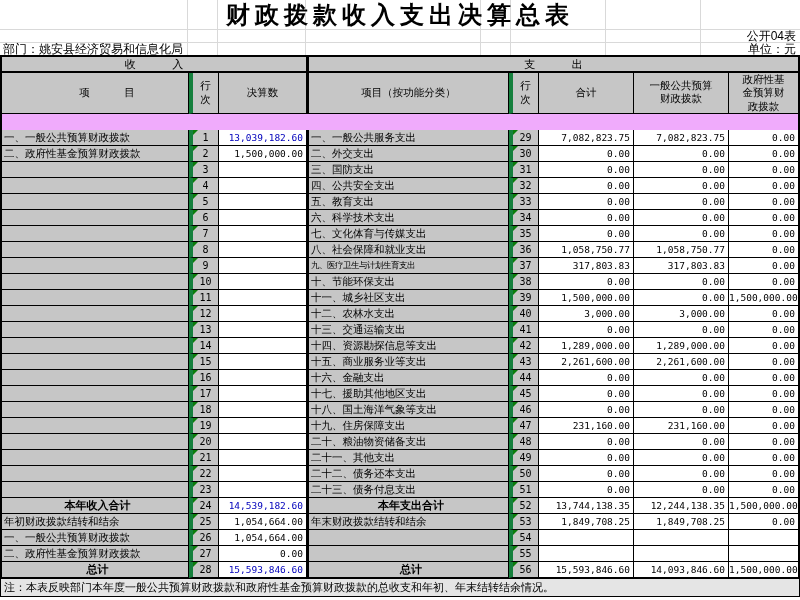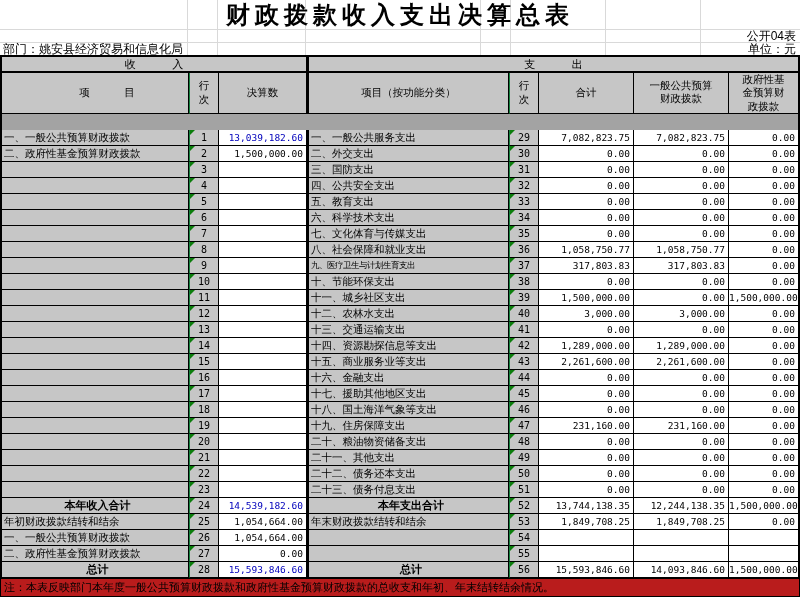--- a/index.html
+++ b/index.html
@@ -7,53 +7,53 @@
        font-family:"Liberation Sans",sans-serif;color:#000;}
   
   .gl-v{position:absolute;top:0;width:1px;height:55px;background:#d9d9d9;}
   .gl-h{position:absolute;left:0;width:800px;height:1px;background:#d9d9d9;}
   .title-row{position:absolute;top:0;left:0;width:800px;height:30px;line-height:30px;
              text-align:center;font-size:24px;font-weight:bold;letter-spacing:5px;}
   .info1{position:absolute;top:30px;right:4px;height:13px;line-height:13px;font-size:12px;}
   .info2l{position:absolute;top:42px;left:3px;height:14px;line-height:14px;font-size:12px;}
   .info2r{position:absolute;top:42px;right:4px;height:14px;line-height:14px;font-size:12px;}
   .table{position:absolute;top:55px;left:0;width:800px;box-sizing:border-box;
-         border:2px solid #000;border-bottom:1px solid #000;background:#a3a3a3;}
+         border:2px solid #000;border-bottom:1px solid #000;background:#f0abfc;}
   .trow{display:flex;width:100%;}
   .section-row{height:16px;}
   .colhead-row{height:41px;}
   .lanci-row{height:16px;}
   .body-row{height:16px;}
   .cell{box-sizing:border-box;position:relative;overflow:hidden;background:#c6c6c6;
         border-right:1px solid #000;border-bottom:1px solid #000;}
   .section-row .cell{border-bottom:2px solid #000;line-height:14px;text-align:center;font-size:11px;}
   .w1{width:187px;padding-left:24px;}.w2{width:30px;}.w3{width:88px;}.w4{width:202px;}
   .w5{width:30px;}.w6{width:95px;}.w7{width:95px;font-family:Liberation Mono, monospace;}
   .w8{flex:1;border-right:none;}
   .w-income{width:305px;}
   .sec{border-left:2px solid #000;}
-  .no-left{border-left:1px solid #15803d;}
+  .no-left{border-left:4px solid #15803d;}
   .hc{display:flex;align-items:center;justify-content:center;text-align:center;
       font-size:10.5px;line-height:1.25;}
   .pad-wrap{padding:0 13px;}
   .vwrap{width:12px;display:inline-block;line-height:1.3;}
   .sp-wide{letter-spacing:3.3em;padding-left:3.3em;white-space:nowrap;}
   .lanci-row .cell{line-height:15px;font-size:10px;margin-top:28px;}
   .item-cell{font-size:10.5px;line-height:15px;padding-left:2px;white-space:nowrap;}
   .no-cell{text-align:center;font-size:10px;line-height:15px;
            font-family:"DejaVu Sans Mono",monospace;}
   .val-cell{background:#ffffff;text-align:right;padding-right:3px;line-height:15px;
             font-size:9.5px;font-family:"DejaVu Sans Mono",monospace;white-space:nowrap;}
   .bold-center{font-weight:bold;text-align:center;padding-left:5px;font-size:11px;}
   .small{font-size:8.5px;letter-spacing:-0.5px;}
   .blue{color:#0000bb;}
   .gtri{position:absolute;top:0;left:0;width:0;height:0;
         border-top:5px solid #0b7d0b;border-right:5px solid transparent;}
   .note-row{position:absolute;top:579px;left:0;width:800px;height:18px;line-height:17px;
-            box-sizing:border-box;border:1px solid #000;border-top:none;background:#b91c1c;
+            box-sizing:border-box;border:1px solid #000;border-top:none;background:#e5e5e5;
             font-size:11px;padding-left:3px;white-space:nowrap;overflow:hidden;}
 </style>
 </head>
 <body>
 
 <div id="app">
 
   <div class="gl-v" style="left:187px"></div>
   <div class="gl-v" style="left:217px"></div>
   <div class="gl-v" style="left:305px"></div>

